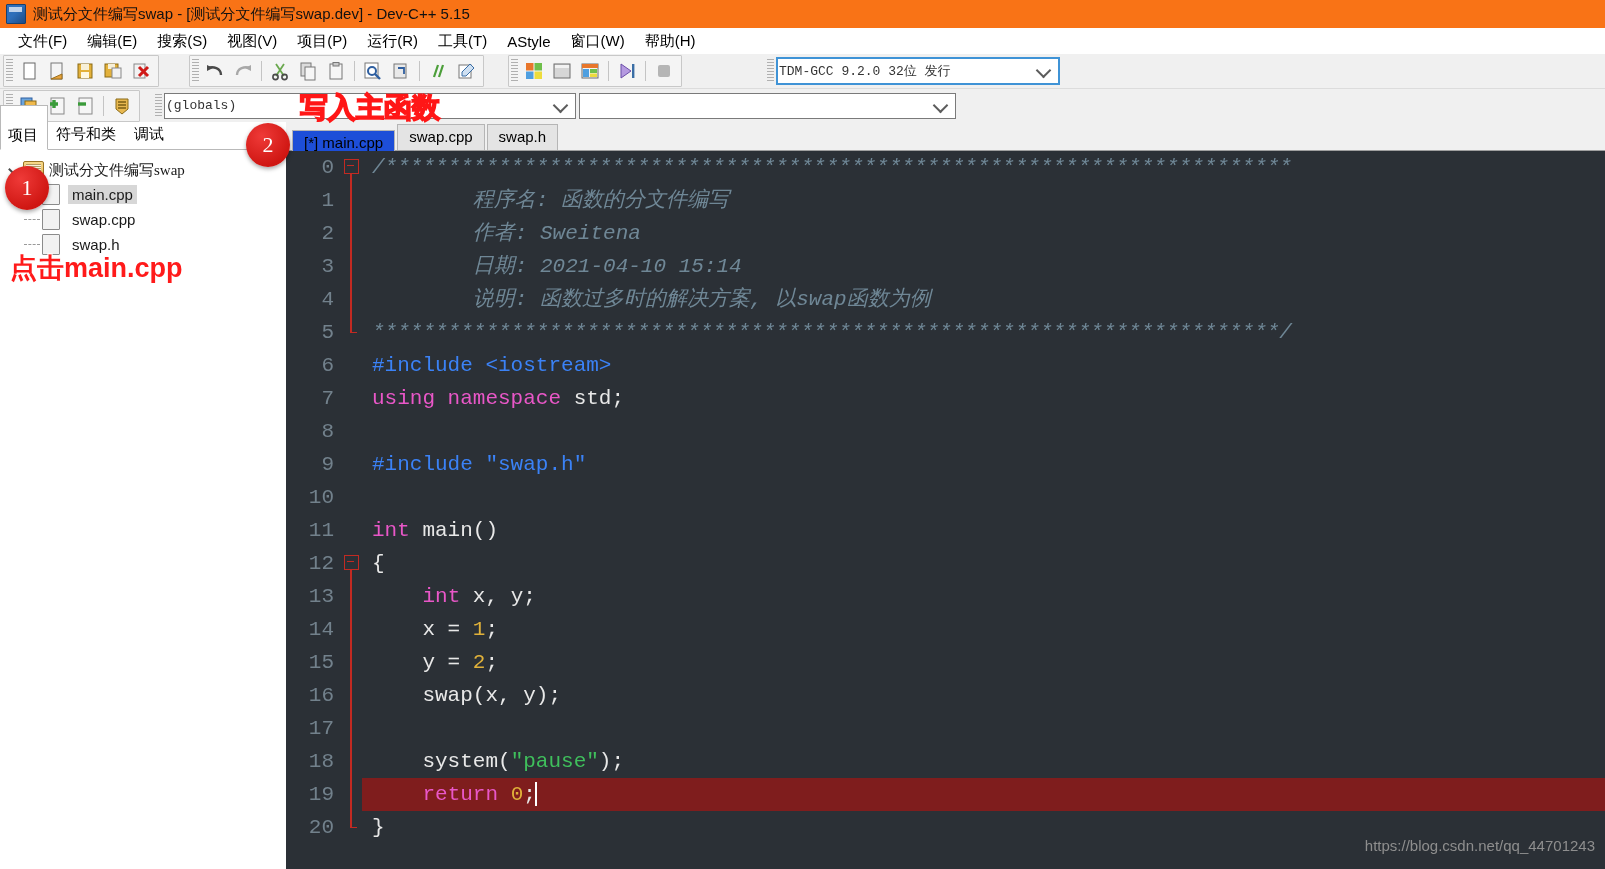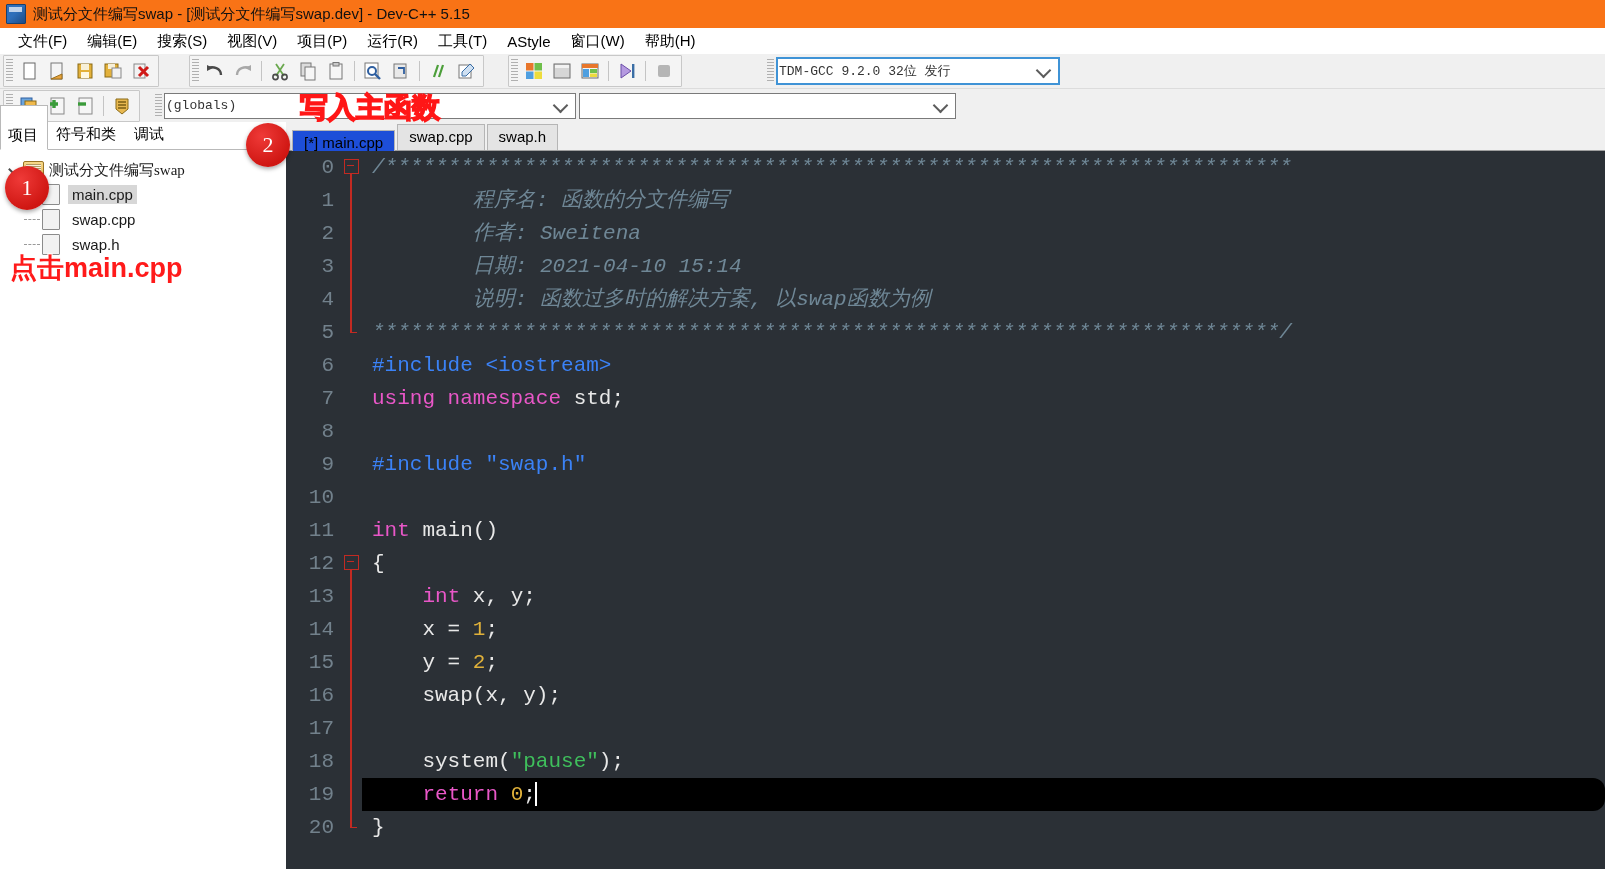--- a/index.html
+++ b/index.html
@@ -158,21 +158,21 @@
   }
   .etab.active { background: #1d4ed8; margin-bottom: -1px; padding-bottom: 0; }
 
   .code-area {
     flex: 1 1 auto; background: #2b3036; position: relative;
     overflow: hidden; font-family: "Liberation Mono", monospace;
     font-size: 21px; line-height: 33px;
   }
   .code-lines { position: relative; }
   .code-line { display: flex; height: 33px; align-items: center; white-space: pre; position: relative; }
-  .code-line.active { background: #000000; border-radius: 12px; }
+  .code-line.active { background: #7f1d1d; }
   .lnum {
     width: 48px; flex: 0 0 auto; text-align: right; padding-right: 6px;
     color: #72818c; background: #2b3036; user-select: none;
   }
   .fold {
     width: 22px; flex: 0 0 auto; position: relative; height: 33px; background: #2b3036;
   }
   .fold .fbox {
     position: absolute; left: 4px; top: 8px; width: 13px; height: 13px;
     border: 1.5px solid #c22a22; background: #2b3036;
@@ -487,20 +487,21 @@
             <div class="code-line"><span class="lnum">12</span><span class="fold"><span class="fline from-box"></span><span class="fbox"></span></span><span class="ctext2"><span class="c-plain">{</span></span></div>
             <div class="code-line"><span class="lnum">13</span><span class="fold"><span class="fline"></span></span><span class="ctext2"><span class="c-plain">    </span><span class="c-kw">int</span><span class="c-plain"> x, y;</span></span></div>
             <div class="code-line"><span class="lnum">14</span><span class="fold"><span class="fline"></span></span><span class="ctext2"><span class="c-plain">    x = </span><span class="c-num">1</span><span class="c-plain">;</span></span></div>
             <div class="code-line"><span class="lnum">15</span><span class="fold"><span class="fline"></span></span><span class="ctext2"><span class="c-plain">    y = </span><span class="c-num">2</span><span class="c-plain">;</span></span></div>
             <div class="code-line"><span class="lnum">16</span><span class="fold"><span class="fline"></span></span><span class="ctext2"><span class="c-plain">    swap(x, y);</span></span></div>
             <div class="code-line"><span class="lnum">17</span><span class="fold"><span class="fline"></span></span><span class="ctext2"></span></div>
             <div class="code-line"><span class="lnum">18</span><span class="fold"><span class="fline"></span></span><span class="ctext2"><span class="c-plain">    system(</span><span class="c-str">"pause"</span><span class="c-plain">);</span></span></div>
             <div class="code-line active"><span class="lnum">19</span><span class="fold"><span class="fline"></span></span><span class="ctext2"><span class="c-plain">    </span><span class="c-kw">return</span><span class="c-plain"> </span><span class="c-num">0</span><span class="c-plain">;</span><span class="caret"></span></span></div>
             <div class="code-line"><span class="lnum">20</span><span class="fold"><span class="fend"></span></span><span class="ctext2"><span class="c-plain">}</span></span></div>
           </div>
+        <div class="watermark">https://blog.csdn.net/qq_44701243</div>
       </div>
     </div>
   </div>
 
   <div class="badge" style="left:5px; top:166px;">1</div>
   <div class="badge" style="left:246px; top:123px;">2</div>
   <div class="annot-outline" style="left:300px; top:89px;">写入主函数</div>
 
 </div>
 

